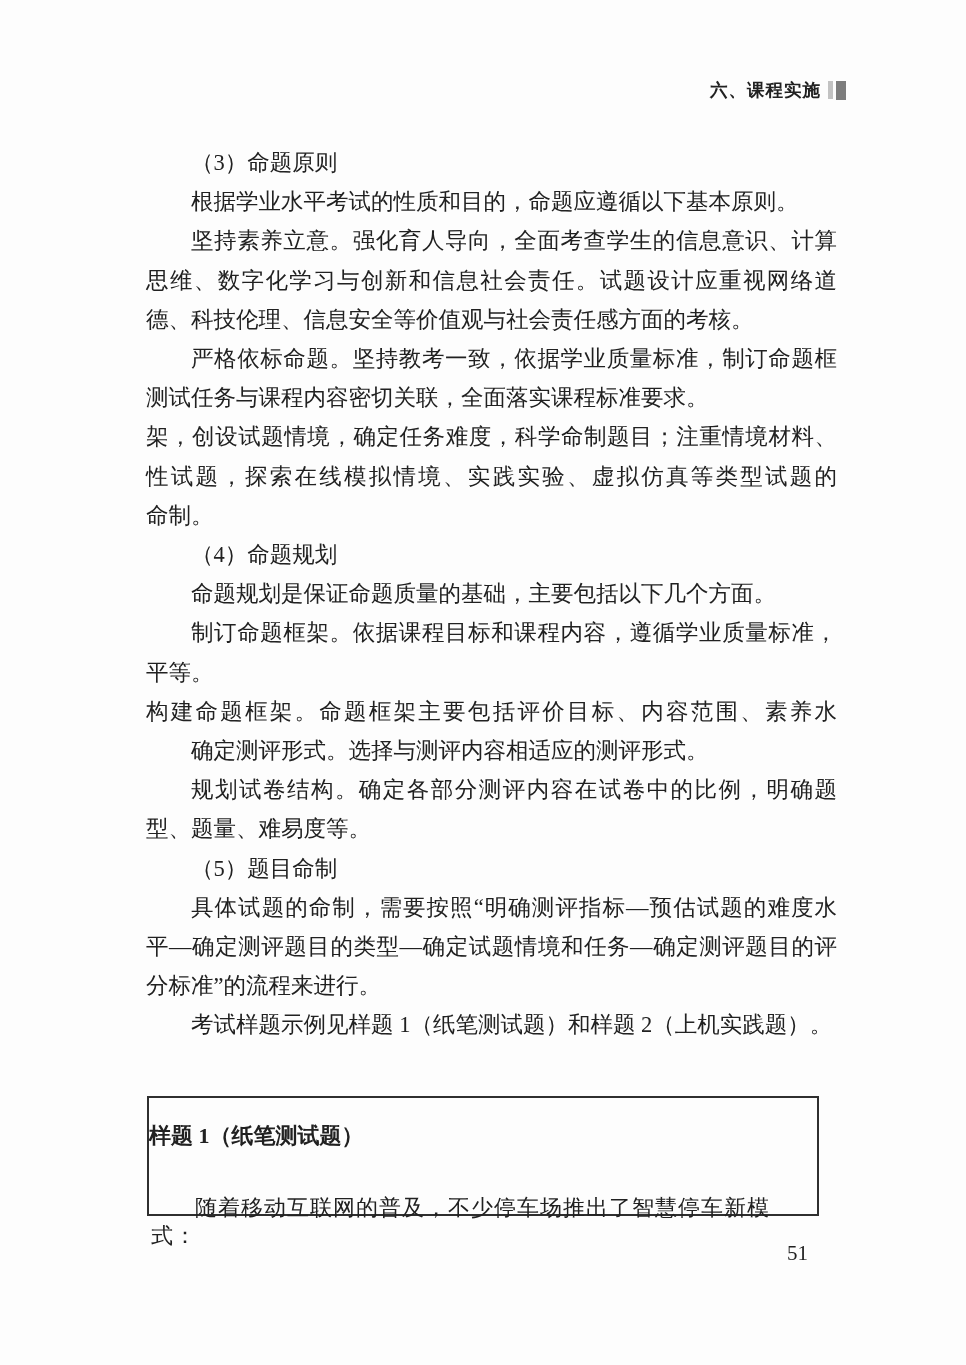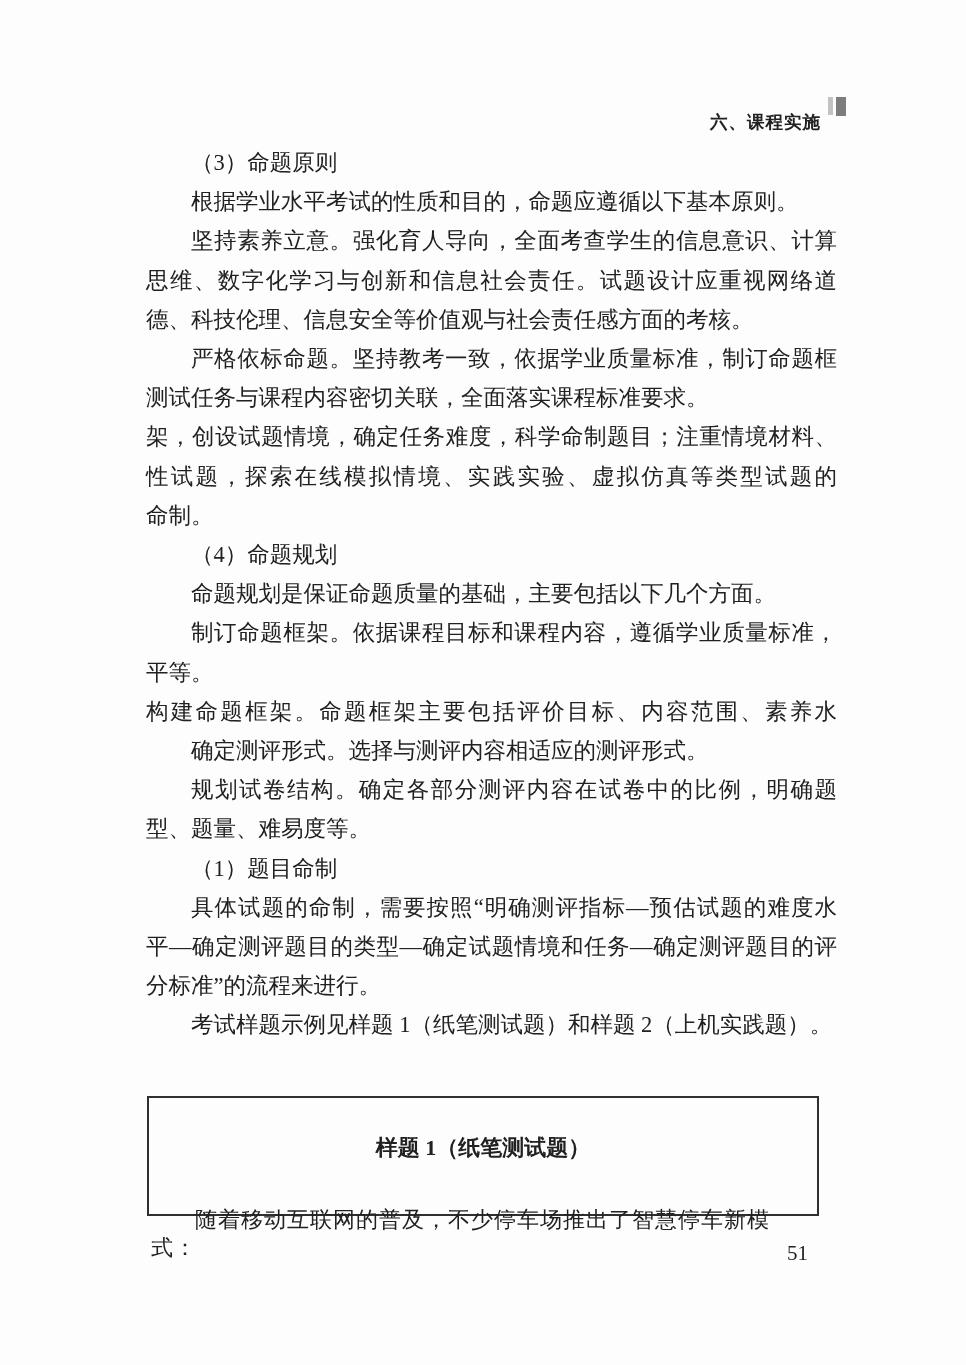--- a/index.html
+++ b/index.html
@@ -20,21 +20,20 @@
     top: 79px;
     right: 120px;
     display: flex;
     align-items: center;
   }
   .header-title {
     font-size: 17.5px;
     font-weight: bold;
     letter-spacing: 1px;
     line-height: 22px;
-    margin-top: 32px;
   }
   .hbar { display: inline-block; }
   .hbar.light { width: 5px;  height: 18px; background: var(--bar-light, #c2c2c2); margin-left: 7px; }
   .hbar.dark  { width: 10px; height: 19px; background: var(--bar-dark, #7d7d7d);  margin-left: 3px; }
 
   
   .body-text {
     position: absolute;
     left: 146px;
     top: 143px;
@@ -51,22 +50,22 @@
   .sample-box {
     position: absolute;
     left: 147px;
     top: 1096px;
     width: 668px;
     height: 116px;
     border: 2px solid var(--box-border, #2f2f2f);
     background: var(--page-bg, #fdfdfd);
   }
   .sample-title {
-    margin-top: 36px;
-    text-align: center;
+    margin-top: 24px;
+    text-align: left;
     font-weight: bold;
     font-size: 22px;
     line-height: 28px;
   }
   .sample-body {
     margin-top: 44px;
     padding: 0 2px;
     font-size: 22px;
     line-height: 28px;
     text-indent: 2em;
@@ -105,21 +104,21 @@
     <div class="line fill">性试题，探索在线模拟情境、实践实验、虚拟仿真等类型试题的</div>
     <div class="line">命制。</div>
     <div class="line indent">（4）命题规划</div>
     <div class="line indent">命题规划是保证命题质量的基础，主要包括以下几个方面。</div>
     <div class="line indent fill">制订命题框架。依据课程目标和课程内容，遵循学业质量标准，</div>
     <div class="line">平等。</div>
     <div class="line fill">构建命题框架。命题框架主要包括评价目标、内容范围、素养水</div>
     <div class="line indent">确定测评形式。选择与测评内容相适应的测评形式。</div>
     <div class="line indent fill">规划试卷结构。确定各部分测评内容在试卷中的比例，明确题</div>
     <div class="line">型、题量、难易度等。</div>
-    <div class="line indent">（1）题目命制</div>
+    <div class="line indent">（5）题目命制</div>
     <div class="line indent fill">具体试题的命制，需要按照“明确测评指标—预估试题的难度水</div>
     <div class="line fill">平—确定测评题目的类型—确定试题情境和任务—确定测评题目的评</div>
     <div class="line">分标准”的流程来进行。</div>
     <div class="line indent">考试样题示例见样题 1（纸笔测试题）和样题 2（上机实践题）。</div>
   </div>
 
   <div class="sample-box">
     <div class="sample-title">样题 1（纸笔测试题）</div>
     <div class="sample-body">随着移动互联网的普及，不少停车场推出了智慧停车新模式：</div>
   </div>

